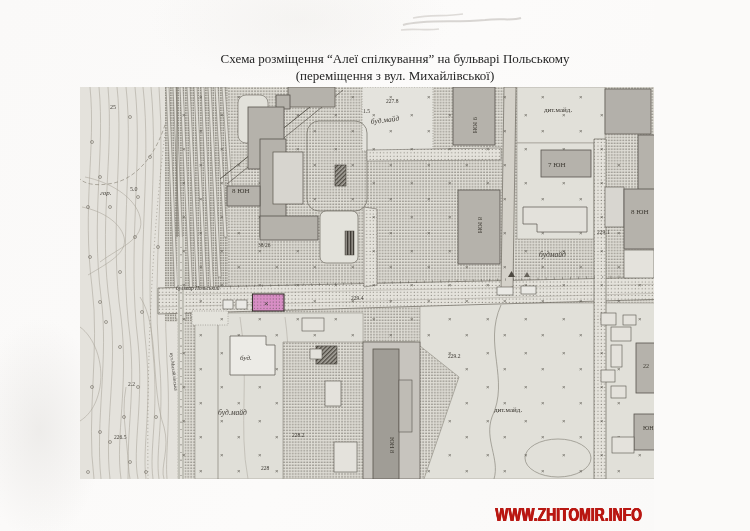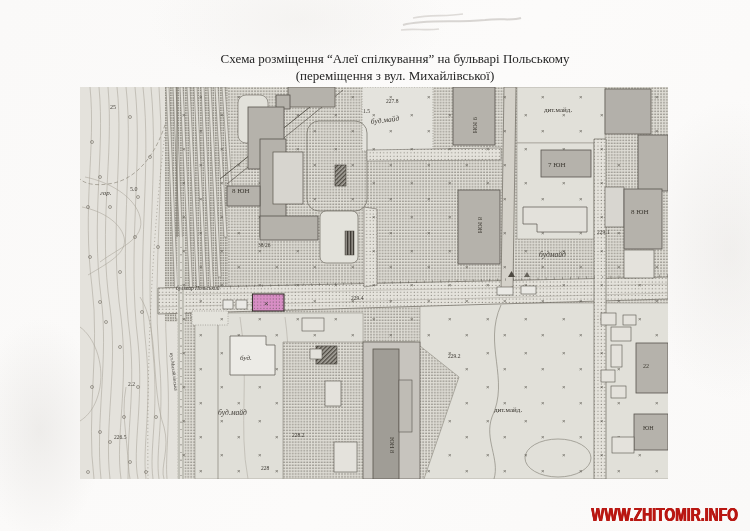--- a/index.html
+++ b/index.html
@@ -1,17 +1,17 @@
 <!DOCTYPE html>
 <html><head>
 <meta charset="utf-8">
 <style>
   html,body{margin:0;padding:0;}
   body{width:750px;height:531px;background:#fbfaf9;font-family:"Liberation Sans",sans-serif;overflow:hidden;}
-  .page{position:relative;width:750px;height:531px;overflow:hidden;background:
+  .page{position:relative;width:654px;height:531px;overflow:hidden;background:
     radial-gradient(90px 160px at 40px 430px,rgba(225,223,220,0.5),rgba(225,223,220,0) 70%),
     radial-gradient(120px 200px at 730px 250px,rgba(228,226,223,0.45),rgba(228,226,223,0) 75%),
     radial-gradient(200px 90px at 300px 20px,rgba(235,233,230,0.4),rgba(235,233,230,0) 75%),
     linear-gradient(115deg,#faf9f8 0%,#fcfbfa 55%,#faf9f8 100%);}
   .title{position:absolute;left:40px;top:50px;width:710px;text-align:center;
          font-family:"Liberation Serif",serif;font-size:13px;color:#252525;line-height:1.34;}
   .wm{position:absolute;right:12px;top:505px;color:#b91712;font-weight:bold;font-size:18px;
       font-family:"Liberation Sans",sans-serif;transform:scaleX(0.76);transform-origin:100% 50%;letter-spacing:0.2px;text-shadow:0.55px 0 0 #b91712,-0.55px 0 0 #b91712,0 0.3px 0 #b91712;}
 </style>
 </head>

